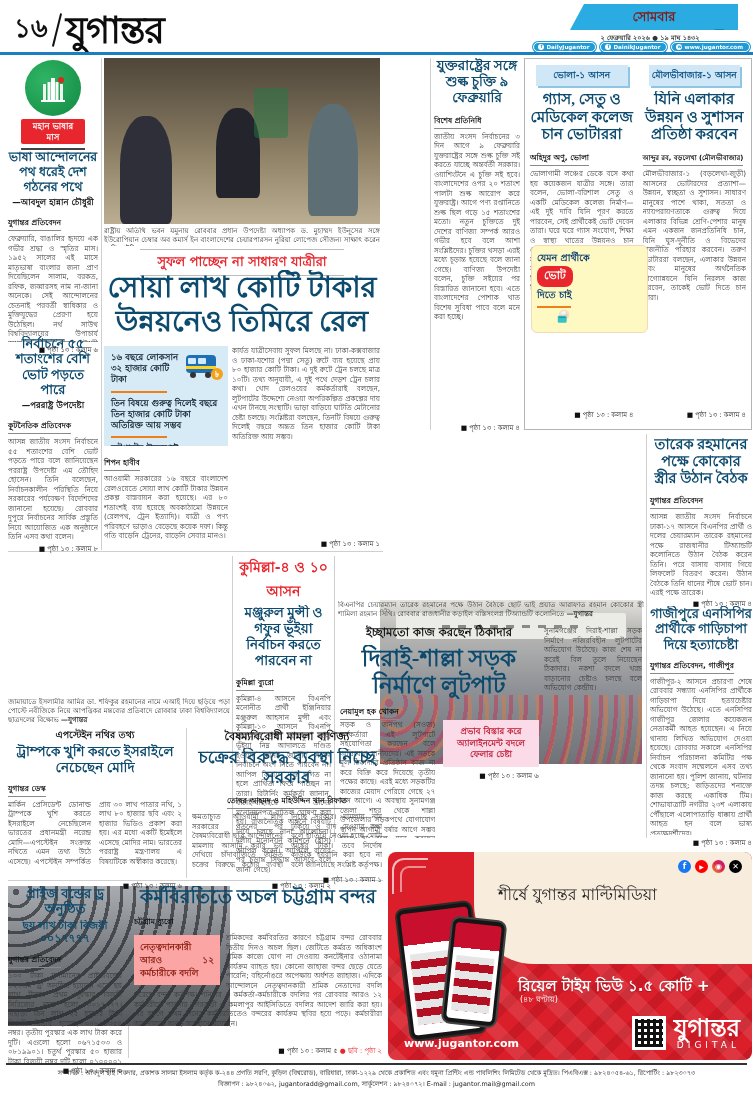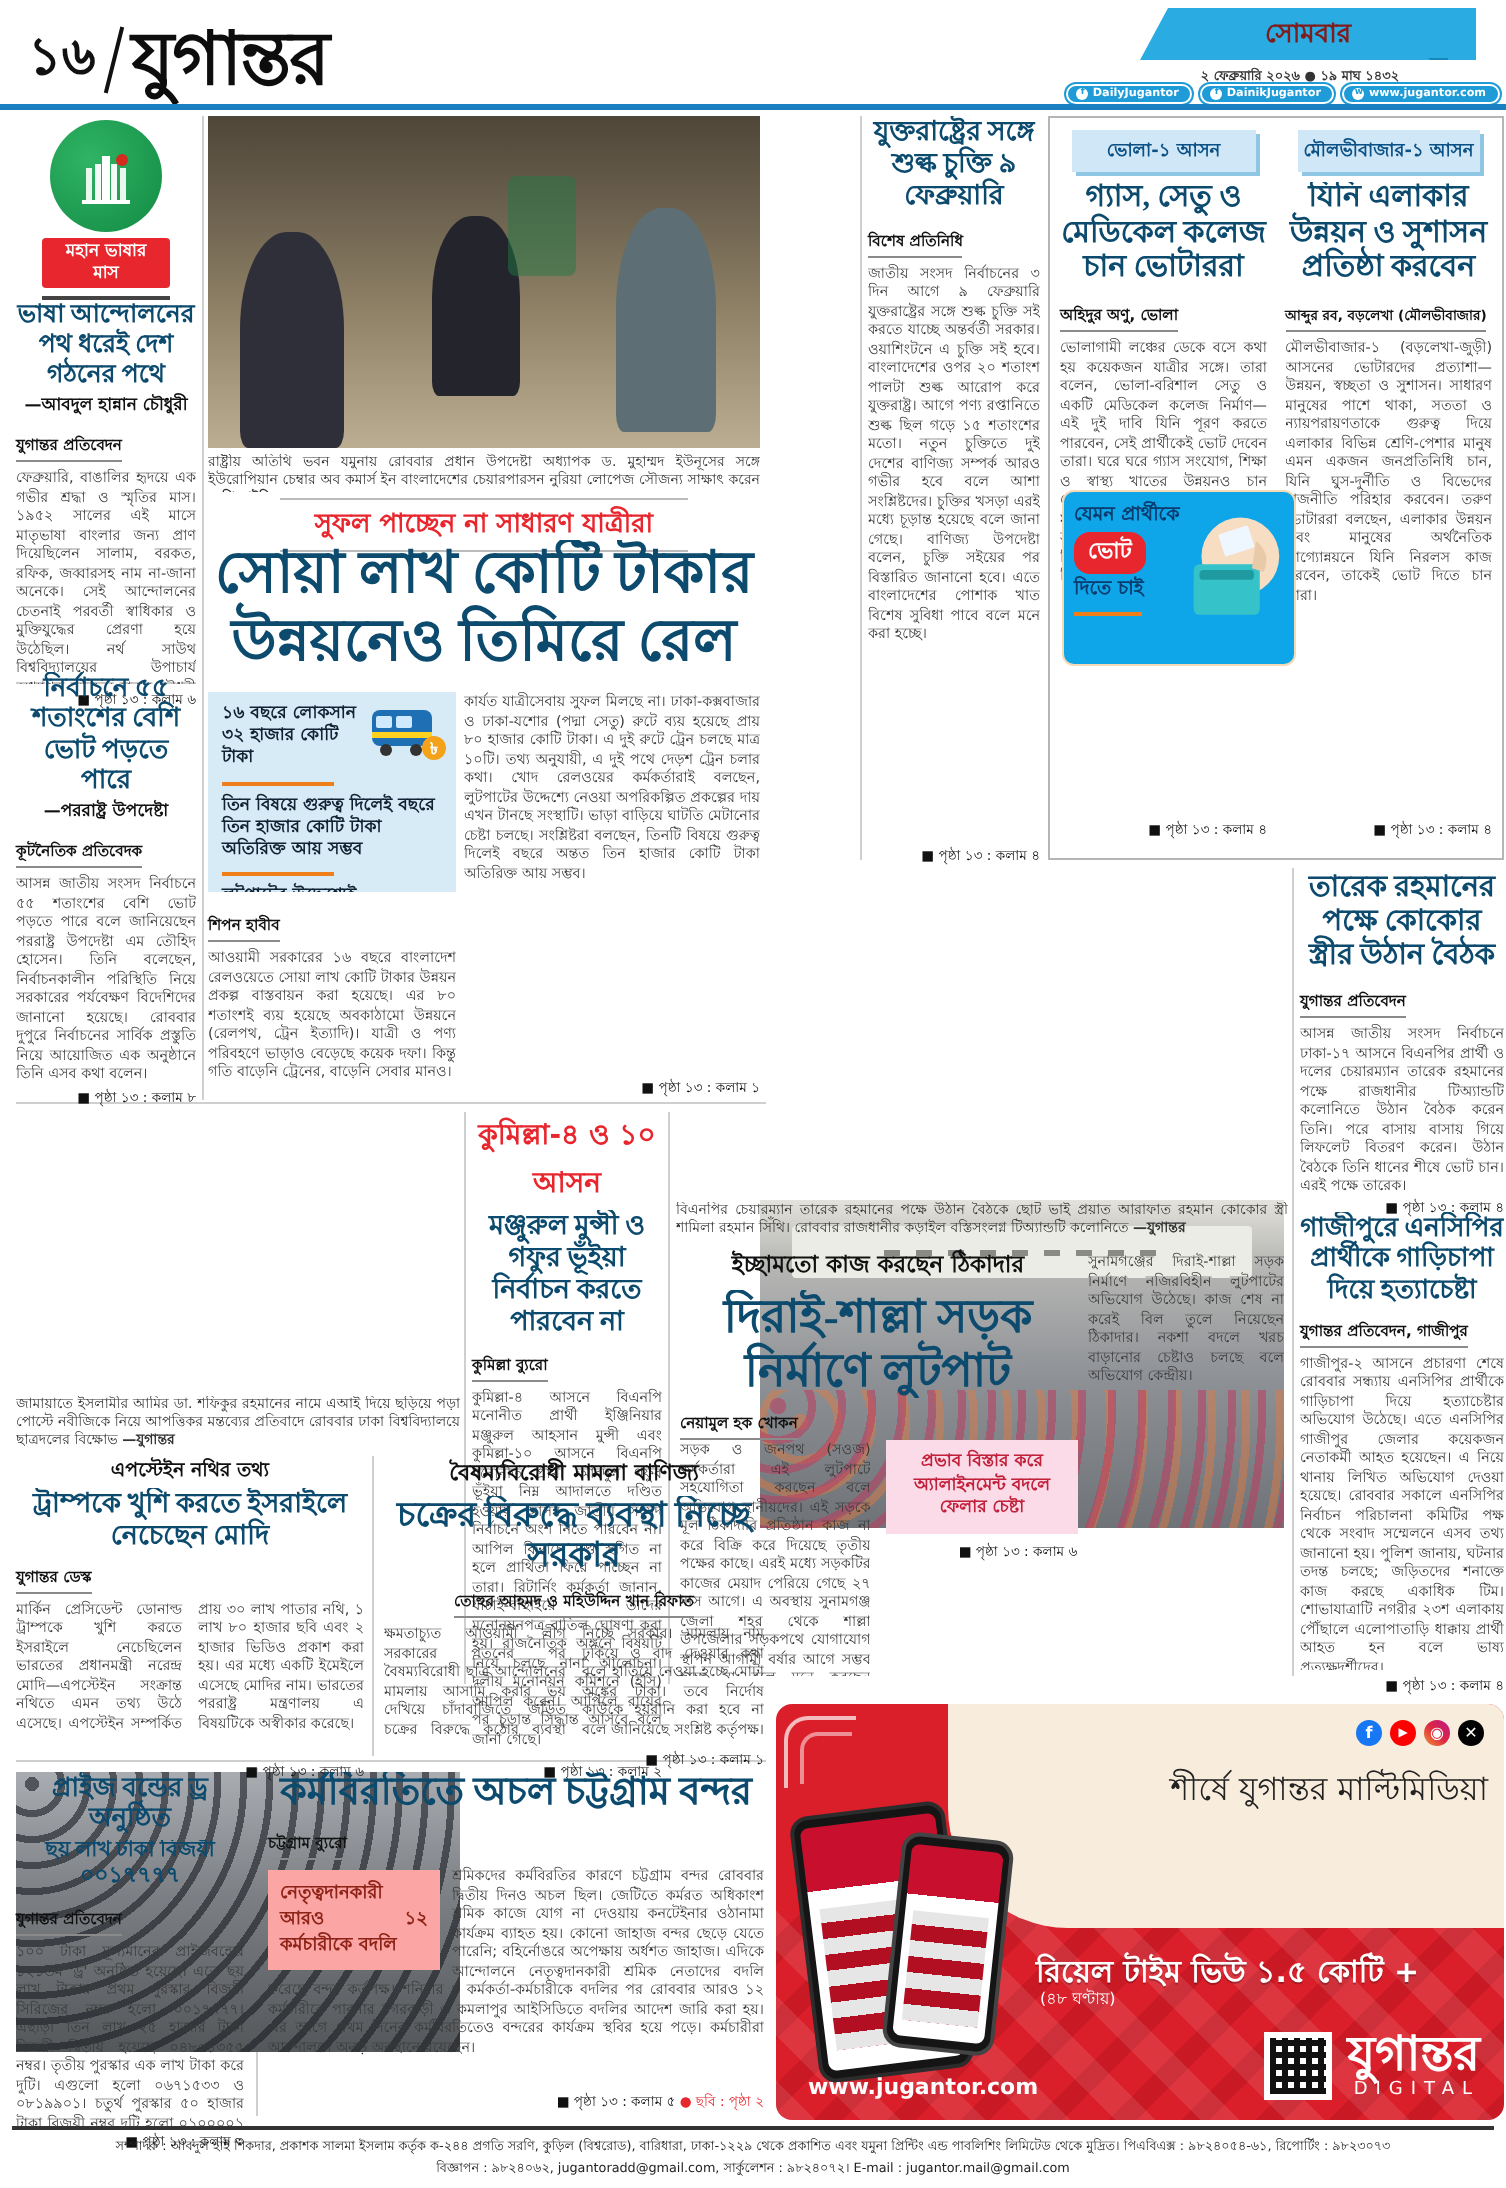--- a/index.html
+++ b/index.html
@@ -52,22 +52,22 @@
   .infobox .sep { width:56px; height:2px; background:#f07f1a; margin:5px 0; }
   .train { position:absolute; right:4px; top:6px; }
 
   
   .label-box { background:#cfe7f6; color:#0b5186; font-weight:bold; font-size:9px; text-align:center;
                padding:3px 0; box-shadow:2px 2px 0 #8ec6e4; margin:0 6px 5px; }
 
   .seats-box { border:1px solid #b5b5b5; padding:6px 5px; display:flex; gap:9px; }
   .seat-col { width:104px; position:relative; }
 
-  .vote-box { position:absolute; left:6px; top:186px; width:117px; height:88px; background:#0ea5e9;
-              border:1px solid #f3d9b5; border-radius:6px; padding:6px 5px; display:flex; }
+  .vote-box { position:absolute; left:6px; top:186px; width:117px; height:88px; background:#fef9c3;
+              border:1px solid #f3d9b5; border-radius:6px; padding:6px 5px; display:flex;flex-direction:column; }
   .vote-l { width:56px; }
   .vote-line { font-size:9.5px; font-weight:bold; color:#0b3c6e; line-height:1.3; }
   .vote-badge { display:inline-block; background:#e8262d; color:#fff; font-weight:bold; font-size:11px;
                 border-radius:8px; padding:1px 7px; margin:2px 0; }
   .vote-under { width:34px; height:2px; background:#f07f1a; margin-top:4px; }
 
   .ph-uthan { background:linear-gradient(180deg,#e3e2dc 0%,#b9b9b6 18%,#8d9095 55%,#6f7277 100%); }
   .ph-crowd { background-image:
       repeating-radial-gradient(circle at 8px 6px, rgba(25,28,34,.6) 0 3.5px, transparent 3.5px 13px),
       linear-gradient(180deg,#a9adb2 0%,#7b7f83 45%,#54575a 100%); }
@@ -361,21 +361,21 @@
     <div class="abs" style="left:4px; top:6px; width:36px; height:36px; border:2px solid #fff; border-right:none; border-bottom:none; border-radius:12px 0 0 0; opacity:.7;"></div>
     <div class="abs" style="left:12px; top:14px; width:26px; height:26px; border:2px solid #fff; border-right:none; border-bottom:none; border-radius:9px 0 0 0; opacity:.5;"></div>
 
     <div class="abs" style="right:10px; top:8px; display:flex; gap:4px;">
       <span class="soc" style="background:#1877f2;">f</span>
       <span class="soc" style="background:#ff0000; font-size:6px;">▶</span>
       <span class="soc" style="background:linear-gradient(45deg,#f09433,#dc2743,#bc1888);">◉</span>
       <span class="soc" style="background:#000;">✕</span>
     </div>
 
-    <div class="abs" style="left:110px; top:30px; width:246px; text-align:right;">শীর্ষে যুগান্তর মাল্টিমিডিয়া</div>
+    <div class="abs" style="left:110px; top:30px; width:246px; text-align:left;">শীর্ষে যুগান্তর মাল্টিমিডিয়া</div>
 
     <div class="abs ad-line2" style="left:130px; top:122px;">রিয়েল টাইম ভিউ ১.৫ কোটি +</div>
     <div class="abs ad-sub" style="left:132px; top:141px;">(৪৮ ঘণ্টায়)</div>
 
     <div class="phone" style="left:14px; top:52px; width:78px; height:134px; transform:rotate(-7deg);">
         <div class="scr"></div>
       </div>
     <div class="phone" style="left:58px; top:66px; width:56px; height:108px; transform:rotate(6deg); border-color:#444;">
         <div class="scr"></div>
       </div>

